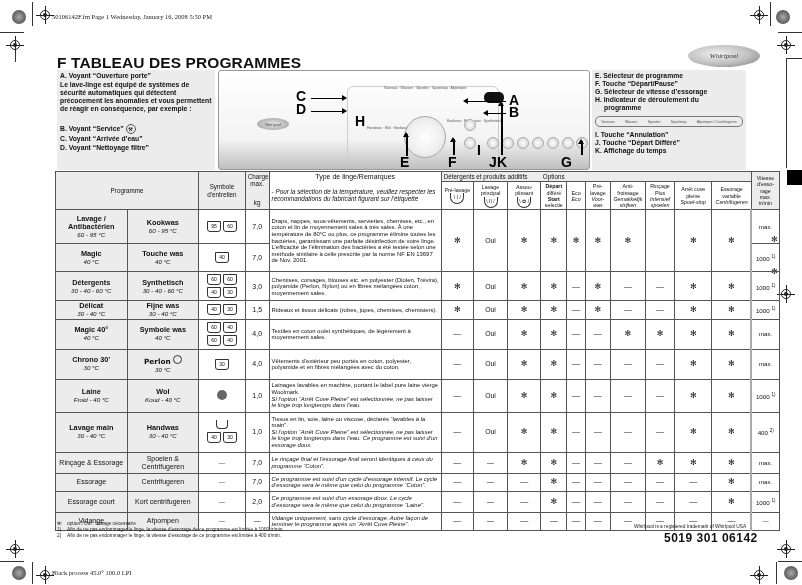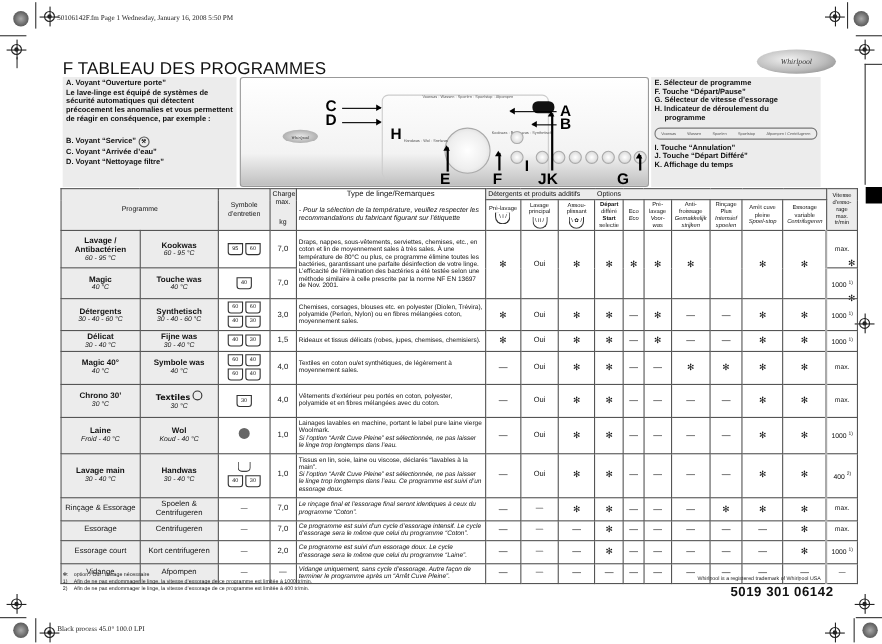--- a/index.html
+++ b/index.html
@@ -19,21 +19,21 @@
   .regmark .c { position:absolute; left:4px; top:4px; width:8px; height:8px; border:1px solid #222; border-radius:50%; }
   .regmark .d { position:absolute; left:7px; top:7px; width:4px; height:4px; background:#222; border-radius:50%; }
   .regmark .h { position:absolute; left:0; top:8.5px; width:18px; height:1px; background:#222; }
   .regmark .v { position:absolute; left:8.5px; top:0; width:1px; height:18px; background:#222; }
   .disc { position:absolute; width:14px; height:14px; border-radius:50%;
     background:radial-gradient(circle,#aaa 0,#666 60%,#444 100%); }
   .vline { position:absolute; width:1px; background:#333; }
   .hline { position:absolute; height:1px; background:#333; }
 
   .page-title {
-    position:absolute; left:57px; top:54px; font-size:15.5px; font-weight:normal;
+    position:absolute; left:57px; top:54px; font-size:15.5px; font-weight:bold;
     letter-spacing:0.1px;
   }
   .logo {
     position:absolute; left:688px; top:45px; width:72px; height:22px; border-radius:50%;
     background:radial-gradient(ellipse at 40% 40%,#f0f0f0 0,#bdbdbd 55%,#7a7a7a 100%);
     font-family:"Liberation Serif", serif; font-style:italic; font-size:7px; color:#333;
     display:flex; align-items:center; justify-content:center;
   }
   .legend-left {
     position:absolute; left:57px; top:70px; width:158px; height:100px;
@@ -448,21 +448,21 @@
     <td class="opt">✻</td>
     <td class="grey-sep"><span>max.</span></td>
   </tr>
 
   <tr style="height:30px;">
     <td class="shade">
           <div class="pname">Chrono 30’</div>
           <div class="ptemp">30 °C</div>
         </td>
     <td class="shade">
-          <div class="pname"><span style="font-family:'DejaVu Sans',sans-serif;">Textiles</span> <span style="display:inline-block;width:7px;height:7px;border:0.8px solid #333;border-radius:50%;"></span></div>
+          <div class="pname"><span style="font-family:'DejaVu Sans',sans-serif;">Perlon</span> <span style="display:inline-block;width:7px;height:7px;border:0.8px solid #333;border-radius:50%;"></span></div>
           <div class="ptemp">30 °C</div>
         </td>
     <td><span class="symbol-box">30</span></td>
     <td class="charge">4,0</td>
     <td class="remark">Vêtements d’extérieur peu portés en coton, polyester, polyamide et en fibres mélangées avec du coton.</td>
     <td class="opt">—</td>
     <td class="oui">Oui</td>
     <td class="opt">✻</td>
     <td class="opt">✻</td>
     <td class="opt">—</td>

